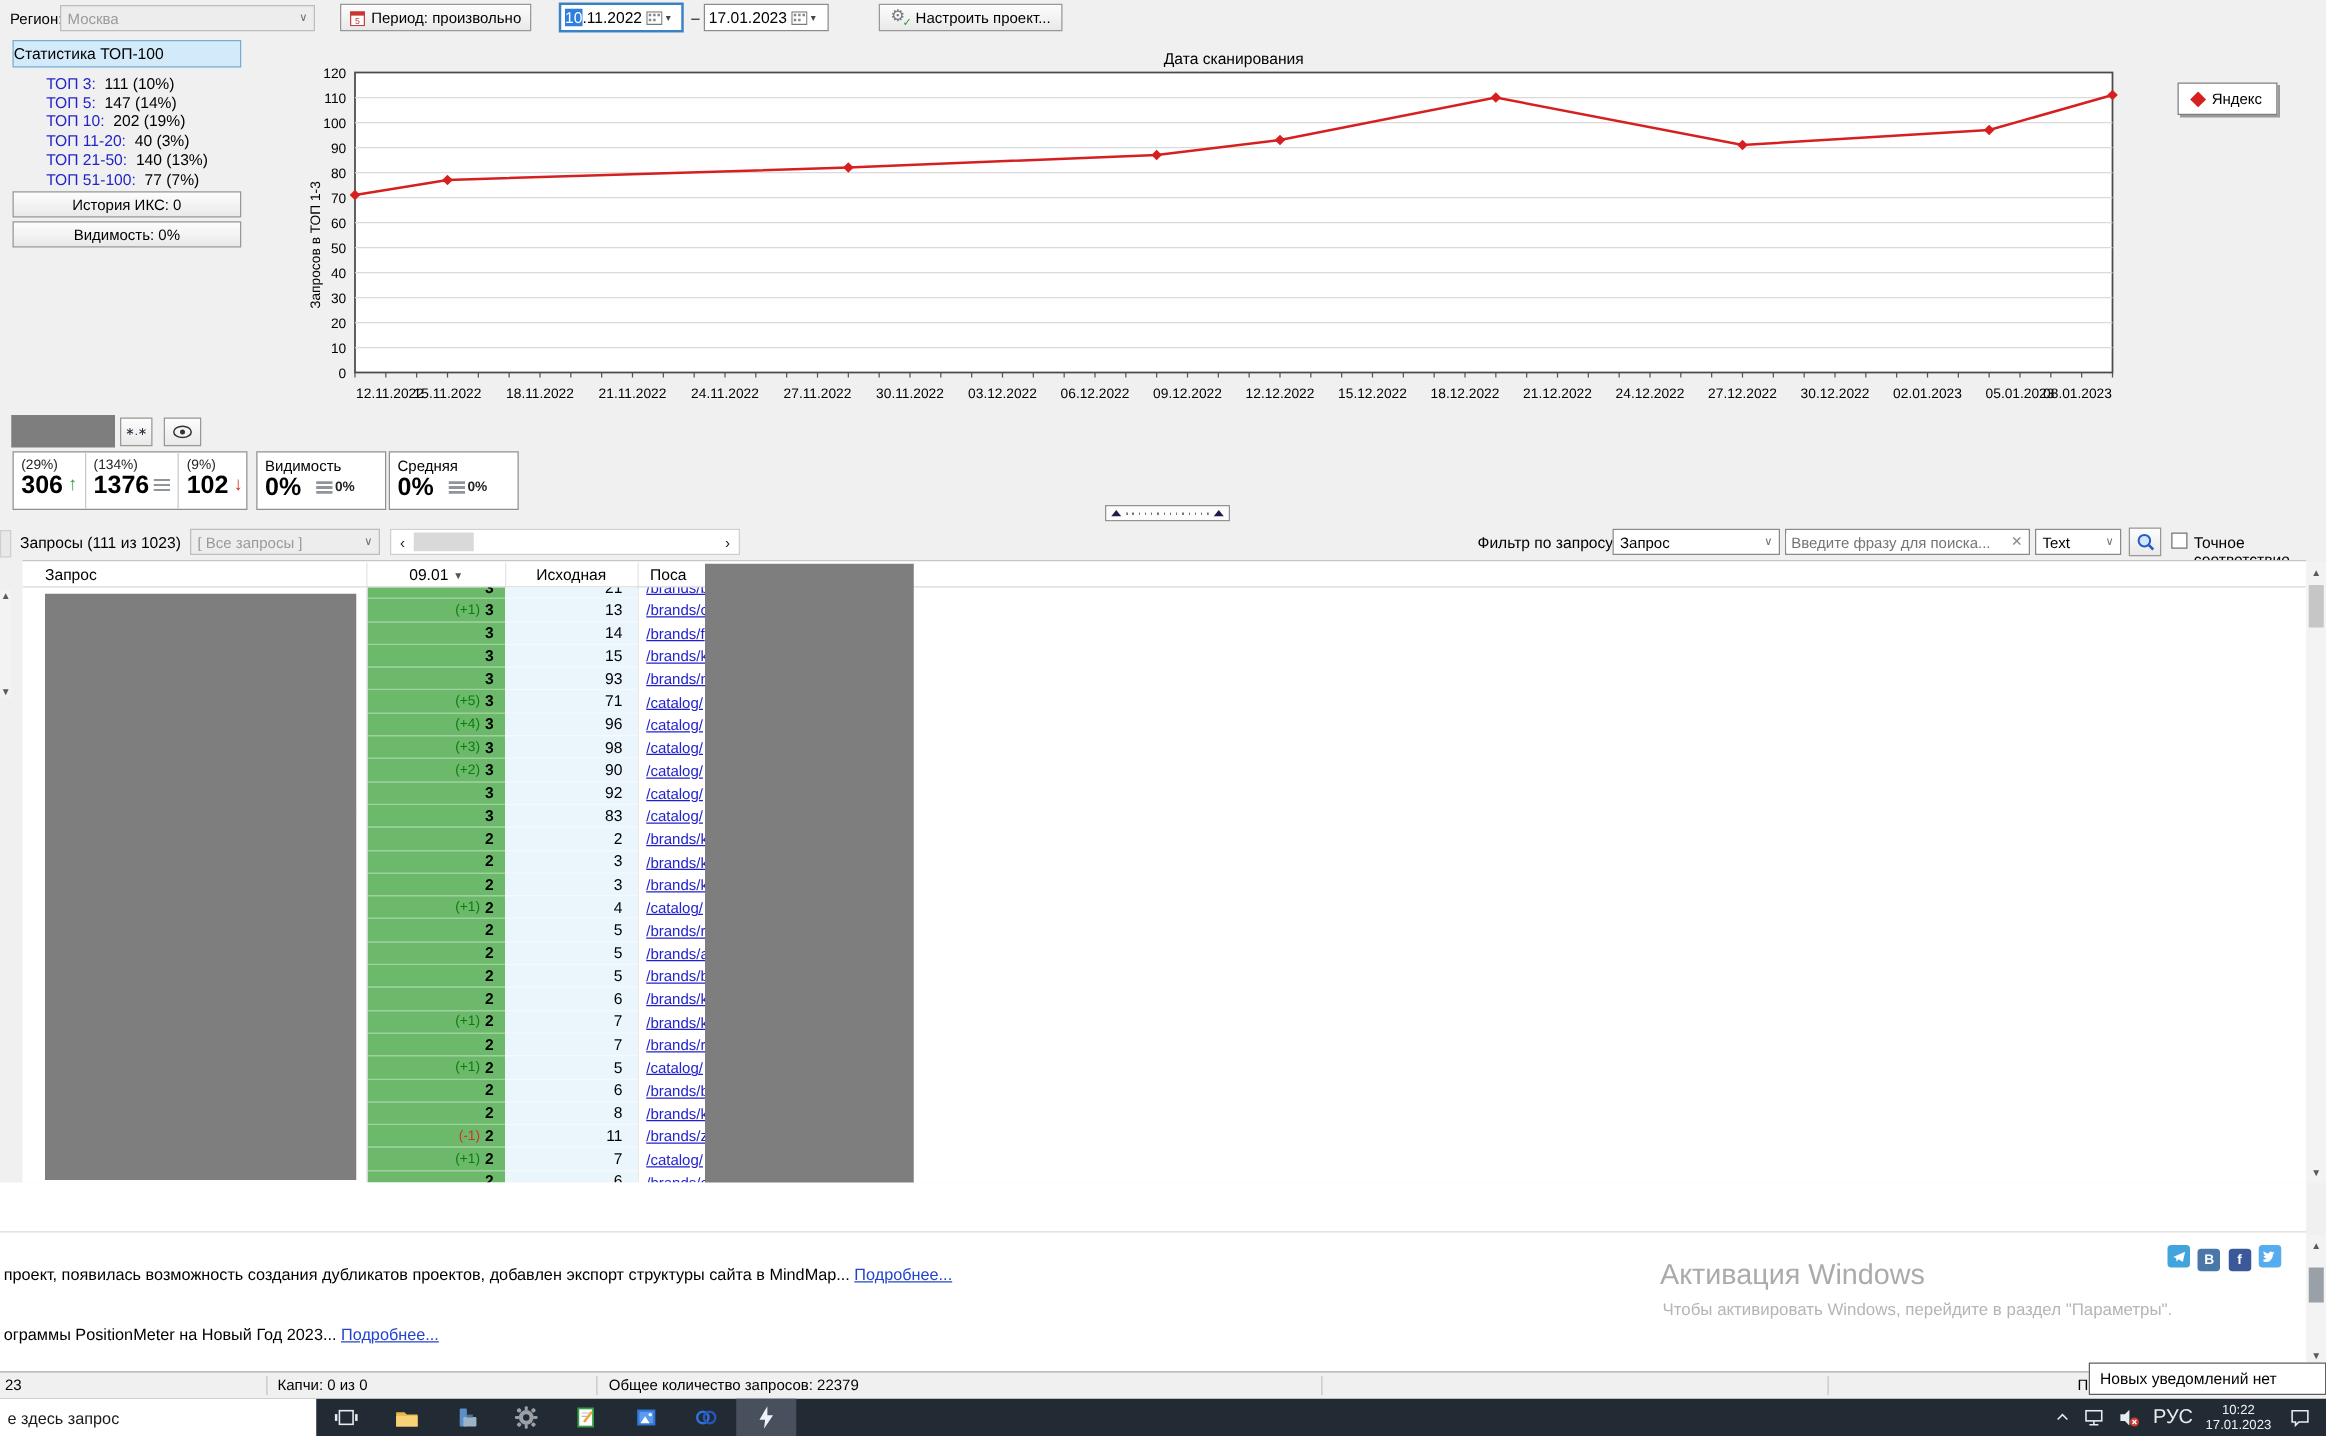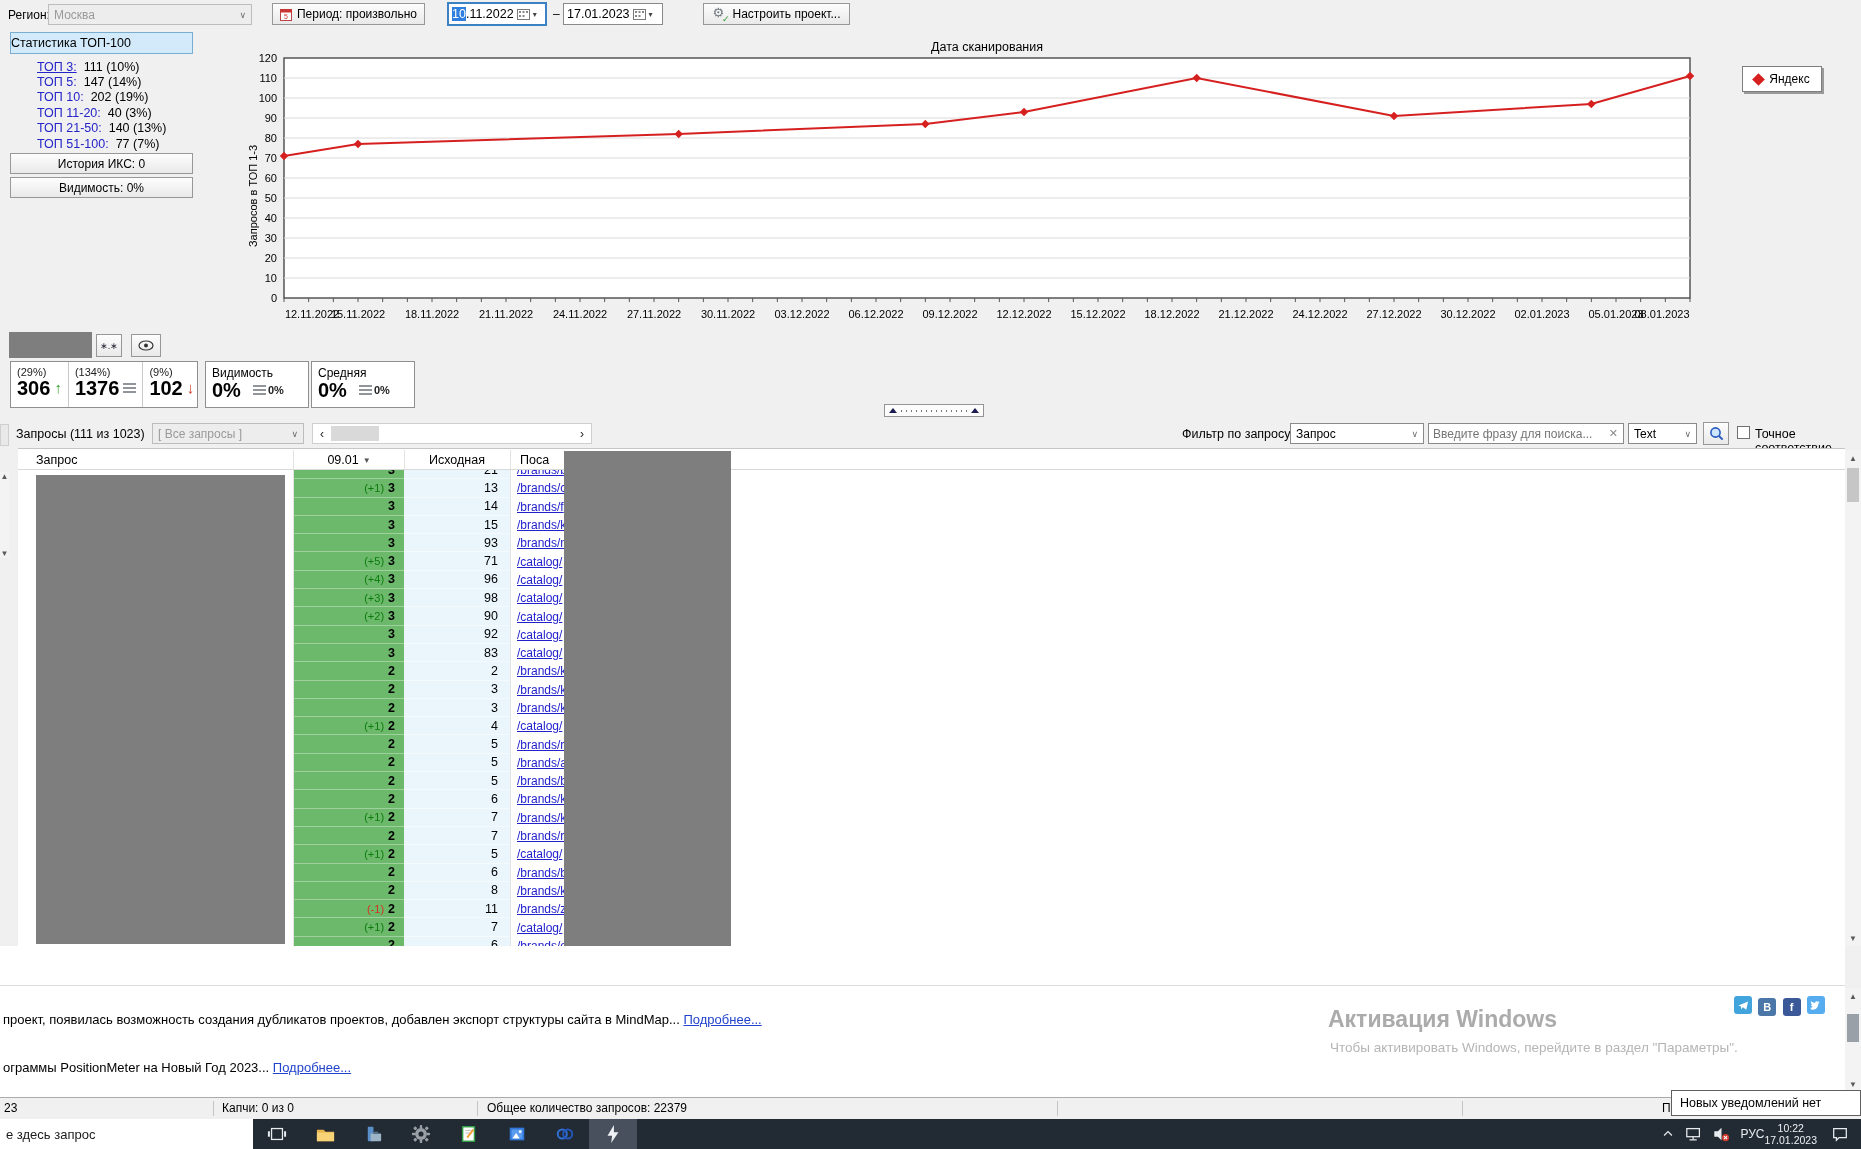--- a/index.html
+++ b/index.html
@@ -6,21 +6,21 @@
 html,body{background:#d0d0d0}
 #app{position:relative;width:1861px;height:1149px;background:#f0f0f0;overflow:hidden;font-size:12px;color:#000}
 .ab{position:absolute}
 .btn{background:linear-gradient(#fdfdfd,#e9e9e9);border:1px solid #989898;display:flex;align-items:center;justify-content:center;gap:5px;font-size:12px;cursor:default}
 .combo{background:#fff;border:1px solid #8a8a8a;display:flex;align-items:center;justify-content:space-between;padding:0 5px;font-size:12px}
 .combo .carr{color:#6b6b6b;font-size:9px}
 .combo.disabled{background:#ededed;color:#9a9a9a;border-color:#bdbdbd}
 .sideheader{background:#d2eafa;border:1px solid #79aed2;display:flex;align-items:center;justify-content:flex-start;font-size:12.5px}
 .sstat{display:flex;gap:7px;height:15.4px;align-items:center;font-size:12.5px}
 .slink{color:#2424c8}
-.slink.und{text-decoration:underline}
+.slink.und{}
 .redact{background:#7e7e7e}
 .card{background:#fff;border:1px solid #8f8f8f;display:flex}
 .ccell{flex:1;padding:4px 6px;border-right:1px solid #c9c9c9;position:relative}
 .ccell:last-child{border-right:none}
 .pct{font-size:11px;color:#222}
 .bigv{font-size:20px;font-weight:700;display:flex;align-items:center;gap:4px;line-height:20px}
 .aru{color:#3ba23b;font-size:15px;font-weight:700}
 .ard{color:#d03420;font-size:15px;font-weight:700}
 .bars{display:inline-block;width:13px;height:10px;background:repeating-linear-gradient(#8f959b 0 2px,transparent 2px 4px)}
 .smallpct{font-size:11px;color:#222}
@@ -39,21 +39,21 @@
 .cell-link a{color:#2222cc;font-size:12px}
 .vscroll{background:#f3f3f3;width:16px}
 .varr{position:absolute;left:0;width:16px;height:16px;color:#5a5a5a;font-size:8px;display:flex;align-items:center;justify-content:center;background:#f3f3f3}
 .vthumb{position:absolute;left:2px;width:12px;background:#c6c6c6}
 .dotslider{border:1px solid #949494;background:#fcfcfc;display:flex;align-items:center;padding:0 4px;gap:4px}
 .dottrack{flex:1;height:2px;background:repeating-linear-gradient(90deg,#777 0 1px,transparent 1px 5px)}
 .tri-up{width:0;height:0;border-left:4px solid transparent;border-right:4px solid transparent;border-bottom:5px solid #1c1c50}
 .tri-down{width:0;height:0;border-left:4px solid transparent;border-right:4px solid transparent;border-top:5px solid #1c1c50}
 .newsline{font-size:13px;white-space:nowrap}
 .newsline a{color:#2244cc}
-.wm1{font-size:23px;color:#ababab;font-weight:700}
+.wm1{font-size:23px;color:#ababab;font-weight:400}
 .wm2{font-size:13.5px;color:#b5b5b5}
 .soc{width:18px;height:18px;border-radius:3px;color:#fff;display:inline-flex;align-items:center;justify-content:center;font-size:11px;font-weight:700;margin-right:3px}
 .statusbar{border-top:1px solid #ababab;background:#f0f0f0}
 .sdiv{position:absolute;top:3px;width:1px;height:15px;background:#c4c4c4}
 .tooltip{background:#fff;border:1px solid #5f5f5f;font-size:12.5px;display:flex;align-items:center;padding:12px 8px}
 .taskbar{background:#222a33;display:flex;align-items:flex-start}
 .tsearch{width:253px;height:30px;background:#fff;display:flex;align-items:center;padding-left:6px;font-size:13px;color:#1a1a1a}
 .ticon{width:48px;height:30px;display:flex;align-items:center;justify-content:center}
 .ticon.hl{background:#47505c}
 .tray{position:absolute;right:0;top:0;height:30px;display:flex;align-items:center;color:#e8ecef}
@@ -821,21 +821,21 @@
           </svg>
         </span>
       <span style="margin-right:9px">
           <svg width="19" height="18" viewBox="0 0 20 20">
             <polygon points="2,7 6,7 10,3 10,17 6,13 2,13" fill="#e8ecef"></polygon>
             <circle cx="14.5" cy="14" r="4" fill="#d23b2f"></circle>
             <line x1="12.8" y1="12.3" x2="16.2" y2="15.7" stroke="#fff" stroke-width="1.2"></line>
             <line x1="16.2" y1="12.3" x2="12.8" y2="15.7" stroke="#fff" stroke-width="1.2"></line>
           </svg>
         </span>
-      <span style="font-size:12px">РУС</span>
+      <span style="margin-right:10px;font-size:16px">РУС</span>
       <span class="timebox" style="margin-right:14px">
         <span>10:22</span><br>
         <span>17.01.2023</span>
       </span>
       <span style="margin-right:12px">
           <svg width="18" height="18" viewBox="0 0 20 20">
             <path d="M3 4 h14 v10 h-8 l-3 3 v-3 h-3 z" fill="none" stroke="#e8ecef" stroke-width="1.4"></path>
           </svg>
         </span>
     </div>

